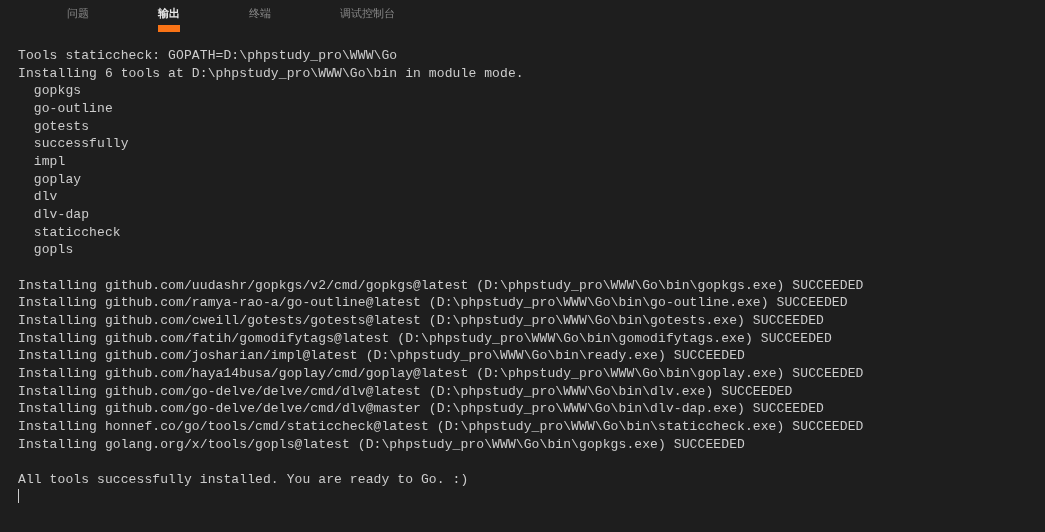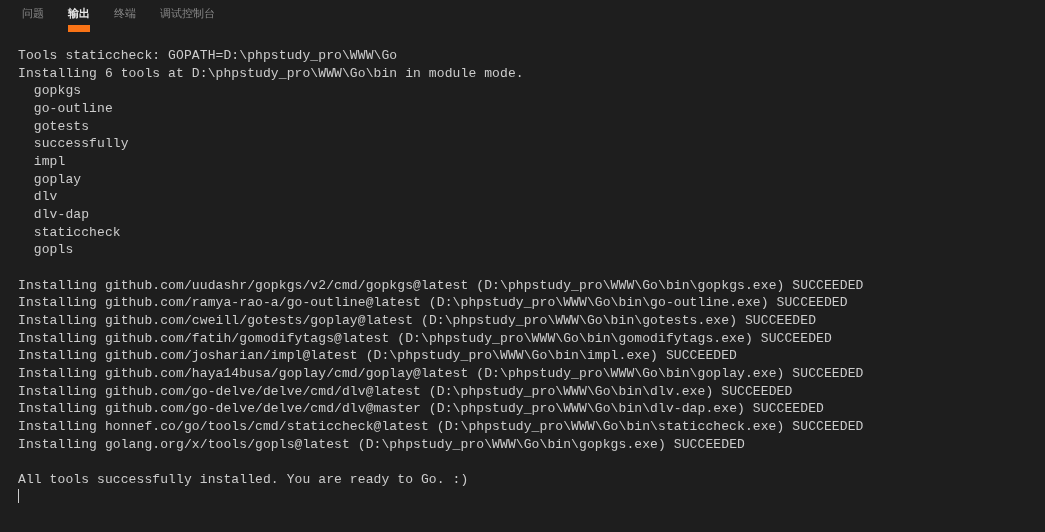--- a/index.html
+++ b/index.html
@@ -18,20 +18,21 @@
       padding: 6px 16px 4px 22px;
       border-bottom: 1px solid #1e1e1e;
       font-family: 'Segoe UI', 'Microsoft YaHei', sans-serif;
       font-size: 11px;
       color: #888888;
       position: relative;
     }
     .tab {
       cursor: pointer;
       padding-bottom: 4px;
+      margin-left: 45px;
     }
     .tab.active {
       color: #e7e7e7;
       border-bottom: 7px solid #f97316;
       font-weight: 700;
     }
     .output {
       padding: 10px 8px 0 18px;
       line-height: 1.36;
       white-space: pre;
@@ -67,23 +68,23 @@
   <span>successfully</span>
   <span>impl</span>
   <span>goplay</span>
   <span>dlv</span>
   <span>dlv-dap</span>
   <span>staticcheck</span>
   <span>gopls</span>
 
 <span><span>Installing github.com/uudashr/gopkgs/v2/cmd/gopkgs@latest (</span><span class="underline">D:\phpstudy_pro\WWW\Go\bin\gopkgs.exe</span><span>) SUCCEEDED</span></span>
 <span><span>Installing github.com/ramya-rao-a/go-outline@latest (</span><span class="underline">D:\phpstudy_pro\WWW\Go\bin\go-outline.exe</span><span>) SUCCEEDED</span></span>
-<span><span>Installing github.com/cweill/gotests/goplay@latest (</span><span class="underline">D:\phpstudy_pro\WWW\Go\bin\gotests.exe</span><span>) SUCCEEDED</span></span>
+<span><span>Installing github.com/cweill/gotests/gotests@latest (</span><span class="underline">D:\phpstudy_pro\WWW\Go\bin\gotests.exe</span><span>) SUCCEEDED</span></span>
 <span><span>Installing github.com/fatih/gomodifytags@latest (</span><span class="underline">D:\phpstudy_pro\WWW\Go\bin\gomodifytags.exe</span><span>) SUCCEEDED</span></span>
-<span><span>Installing github.com/josharian/impl@latest (</span><span class="underline">D:\phpstudy_pro\WWW\Go\bin\impl.exe</span><span>) SUCCEEDED</span></span>
+<span><span>Installing github.com/josharian/impl@latest (</span><span class="underline">D:\phpstudy_pro\WWW\Go\bin\ready.exe</span><span>) SUCCEEDED</span></span>
 <span><span>Installing github.com/haya14busa/goplay/cmd/goplay@latest (</span><span class="underline">D:\phpstudy_pro\WWW\Go\bin\goplay.exe</span><span>) SUCCEEDED</span></span>
 <span><span>Installing github.com/go-delve/delve/cmd/dlv@latest (</span><span class="underline">D:\phpstudy_pro\WWW\Go\bin\dlv.exe</span><span>) SUCCEEDED</span></span>
 <span><span>Installing github.com/go-delve/delve/cmd/dlv@master (</span><span class="underline">D:\phpstudy_pro\WWW\Go\bin\dlv-dap.exe</span><span>) SUCCEEDED</span></span>
 <span><span>Installing honnef.co/go/tools/cmd/staticcheck@latest (</span><span class="underline">D:\phpstudy_pro\WWW\Go\bin\staticcheck.exe</span><span>) SUCCEEDED</span></span>
 <span><span>Installing golang.org/x/tools/gopls@latest (</span><span class="underline">D:\phpstudy_pro\WWW\Go\bin\gopkgs.exe</span><span>) SUCCEEDED</span></span>
 
 <span>All tools successfully installed. You are ready to Go. :)</span>
 <span class="cursor"></span></div>
 
 </body></html>

